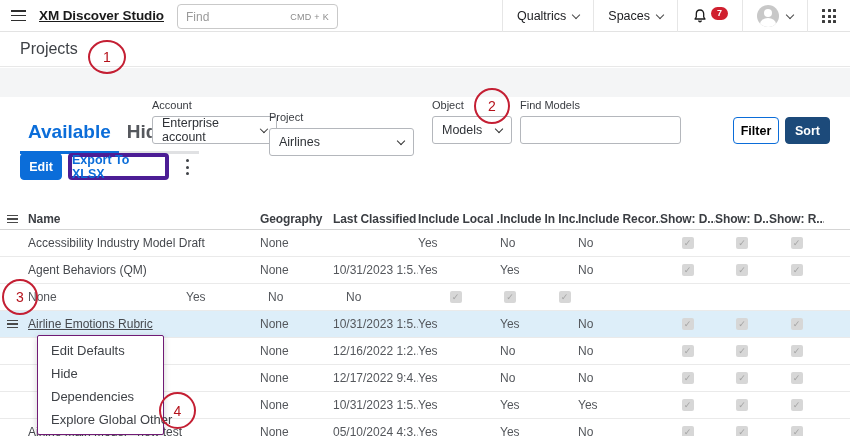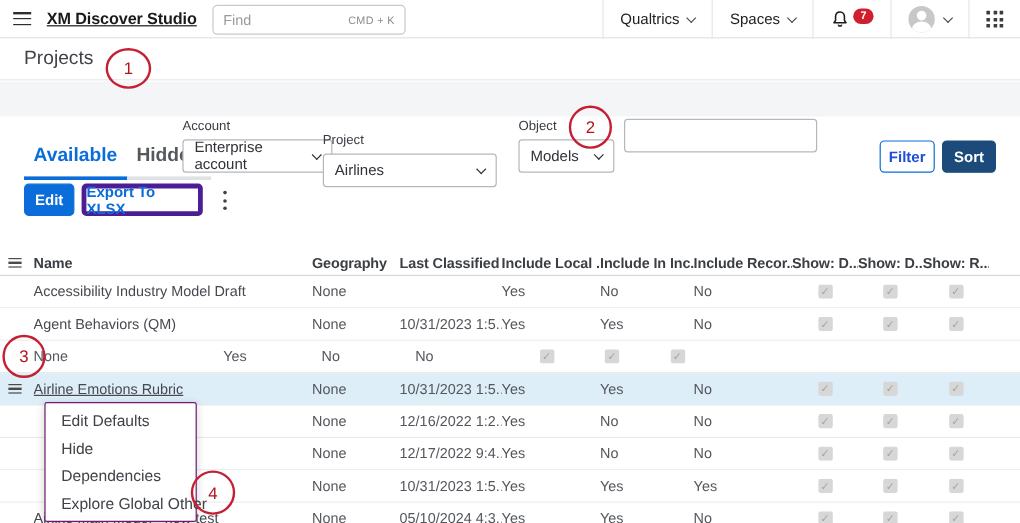--- a/index.html
+++ b/index.html
@@ -32,37 +32,37 @@
   .waffle { display:grid; grid-template-columns:repeat(3,3px); grid-template-rows:repeat(3,3px); gap:2.5px; }
   .waffle i { background:#3c3c3c; border-radius:0.5px; }
 
   
   .title-band { position:absolute; left:0; top:32px; width:850px; height:35px; background:#fff; border-bottom:1px solid #e8e8e8; }
   .page-title { position:absolute; left:20px; top:8px; font-size:16px; color:#3f4247; }
   .gray-band { position:absolute; left:0; top:68px; width:850px; height:29px; background:#f4f5f6; }
 
   
   .tabs { position:absolute; left:20px; top:116px; display:flex; }
-  .tab { padding:5px 8px 8px 8px; font-size:16px; font-weight:700; cursor:pointer; border-bottom:3px solid #e0e1e3; color:#55585d; }
+  .tab { padding:5px 8px 8px 8px; font-size:19px; font-weight:700; cursor:pointer; border-bottom:3px solid #e0e1e3; color:#55585d; }
   .tab.active { color:#0b6dd9; border-bottom-color:#0b6dd9; }
   .fgroup { position:absolute; top:99px; }
   .fgroup .flabel { font-size:11px; font-weight:400; color:#383b40; margin-bottom:5px; }
   .selectbox { height:28px; border:1px solid #b4b7bc; border-radius:3px; background:#fff; display:flex;
                align-items:center; justify-content:space-between; padding:0 9px; font-size:12.5px; color:#2f3237; cursor:pointer; }
   .selectbox .chev { border-color:#333; border-width:1.8px; }
   .g-account { left:152px; } .g-account .selectbox { width:125px; }
   .g-project { left:269px;margin-top:12px; } .g-project .selectbox { width:145px; }
   .g-object  { left:432px; } .g-object  .selectbox { width:80px; }
   .g-find    { left:520px; }
   .g-find input { width:161px; height:28px; border:1px solid #b4b7bc; border-radius:3px; outline:none;
                   font-size:12.5px; padding:0 8px; font-family:"Liberation Sans", sans-serif; color:#2f3237; }
   .btn { display:inline-flex; align-items:center; justify-content:center; border-radius:4px; font-size:12.5px;
          font-weight:700; cursor:pointer; font-family:"Liberation Sans", sans-serif; }
   .btn-filter { position:absolute; left:733px; top:117px; width:46px; height:27px; background:#fff;
-                border:1px solid #0b6dd9; color:#1d4ed8; }
+                border:1px solid #0b6dd9; color:#000000; }
   .btn-sort { position:absolute; left:785px; top:117px; width:45px; height:27px; background:#1c4a7a;
               border:1px solid #1c4a7a; color:#fff; }
   .btn-edit { position:absolute; left:20px; top:153px; width:42px; height:27px; background:#0b6dd9;
               border:1px solid #0b6dd9; color:#fff; }
   .btn-export { position:absolute; left:68px; top:153px; width:101px; height:27px; background:#fff;
                 border:4px solid #4c1d95; color:#0b6dd9; }
   .kebab { position:absolute; left:179px; top:158px; width:16px; height:18px; display:flex; flex-direction:column;
            align-items:center; justify-content:space-between; padding:1px 0; cursor:pointer; }
   .kebab i { width:3px; height:3px; border-radius:50%; background:#3f4247; }
 
@@ -182,20 +182,21 @@
     </div>
   </div>
   <div class="fgroup g-object">
     <div class="flabel">Object</div>
     <div class="selectbox">
       <span>Models</span>
       <span class="chev"></span>
     </div>
   </div>
   <div class="fgroup g-find">
+    <div class="flabel">Find Models</div>
     <input value="" style="">
   </div>
 
   <div class="btn btn-filter">Filter</div>
   <div class="btn btn-sort">Sort</div>
   <div class="btn btn-edit">Edit</div>
   <div class="btn btn-export">Export To XLSX</div>
   <div class="kebab">
       <i></i>
       <i></i>

